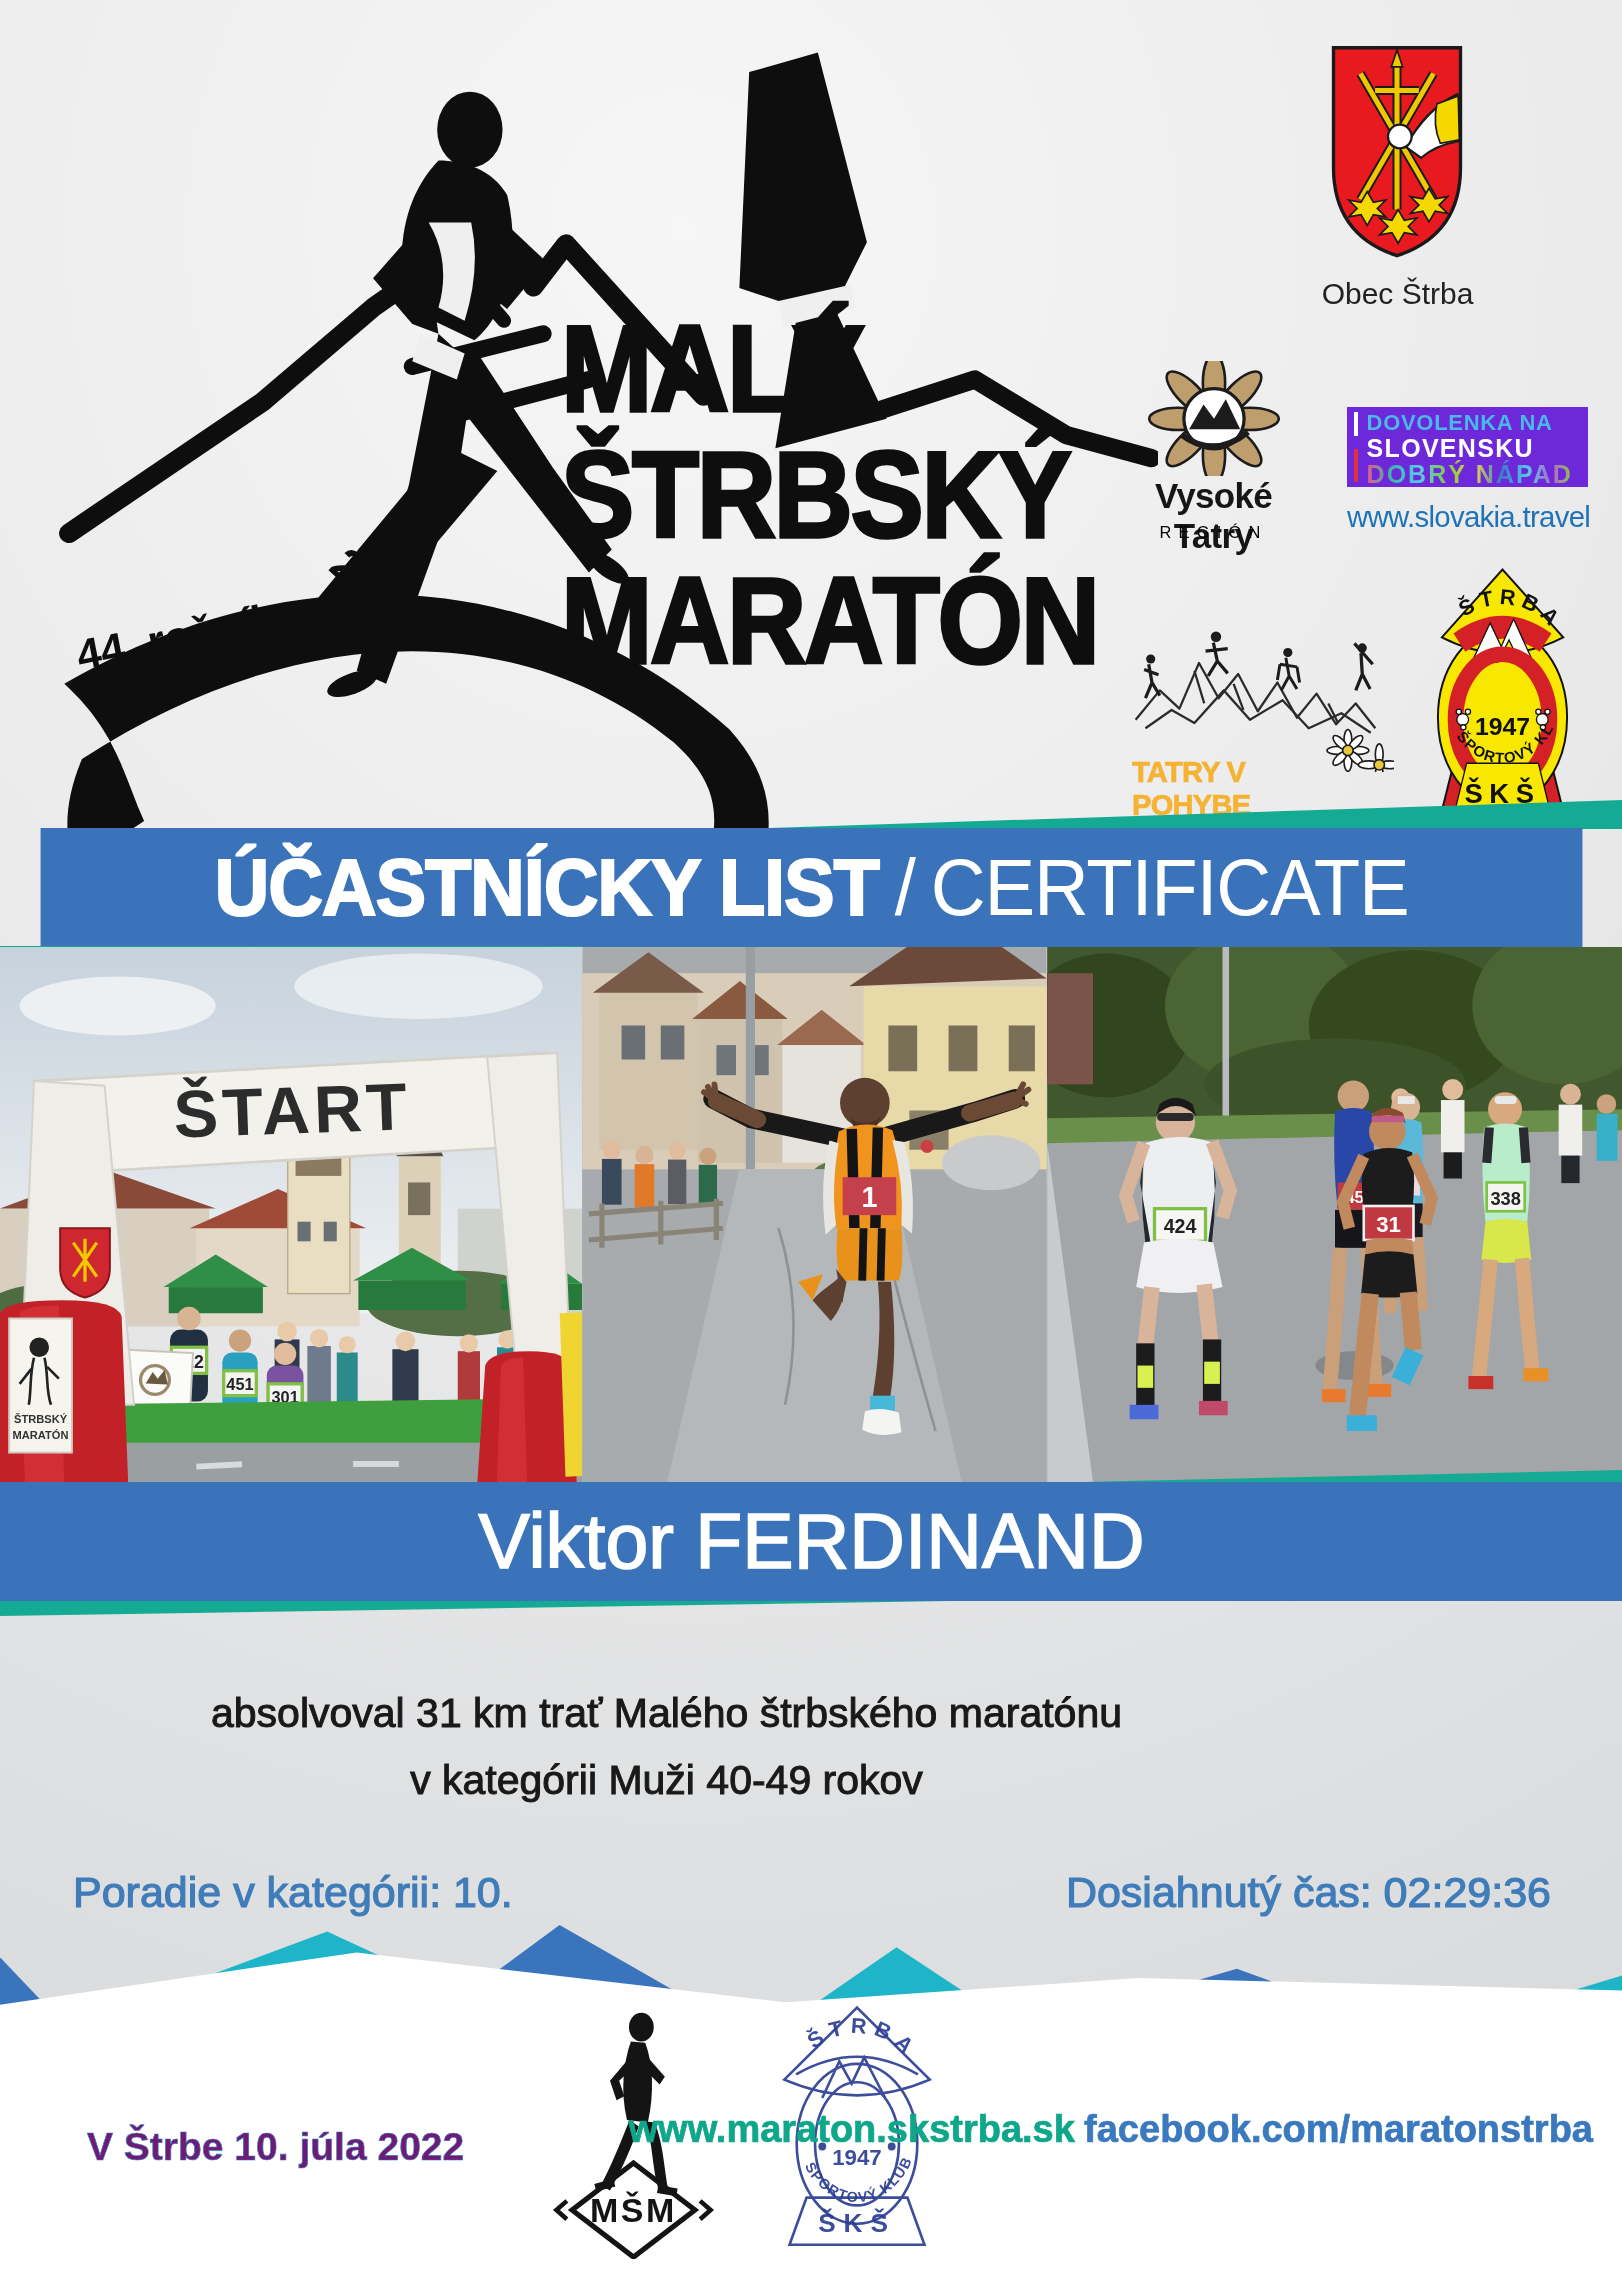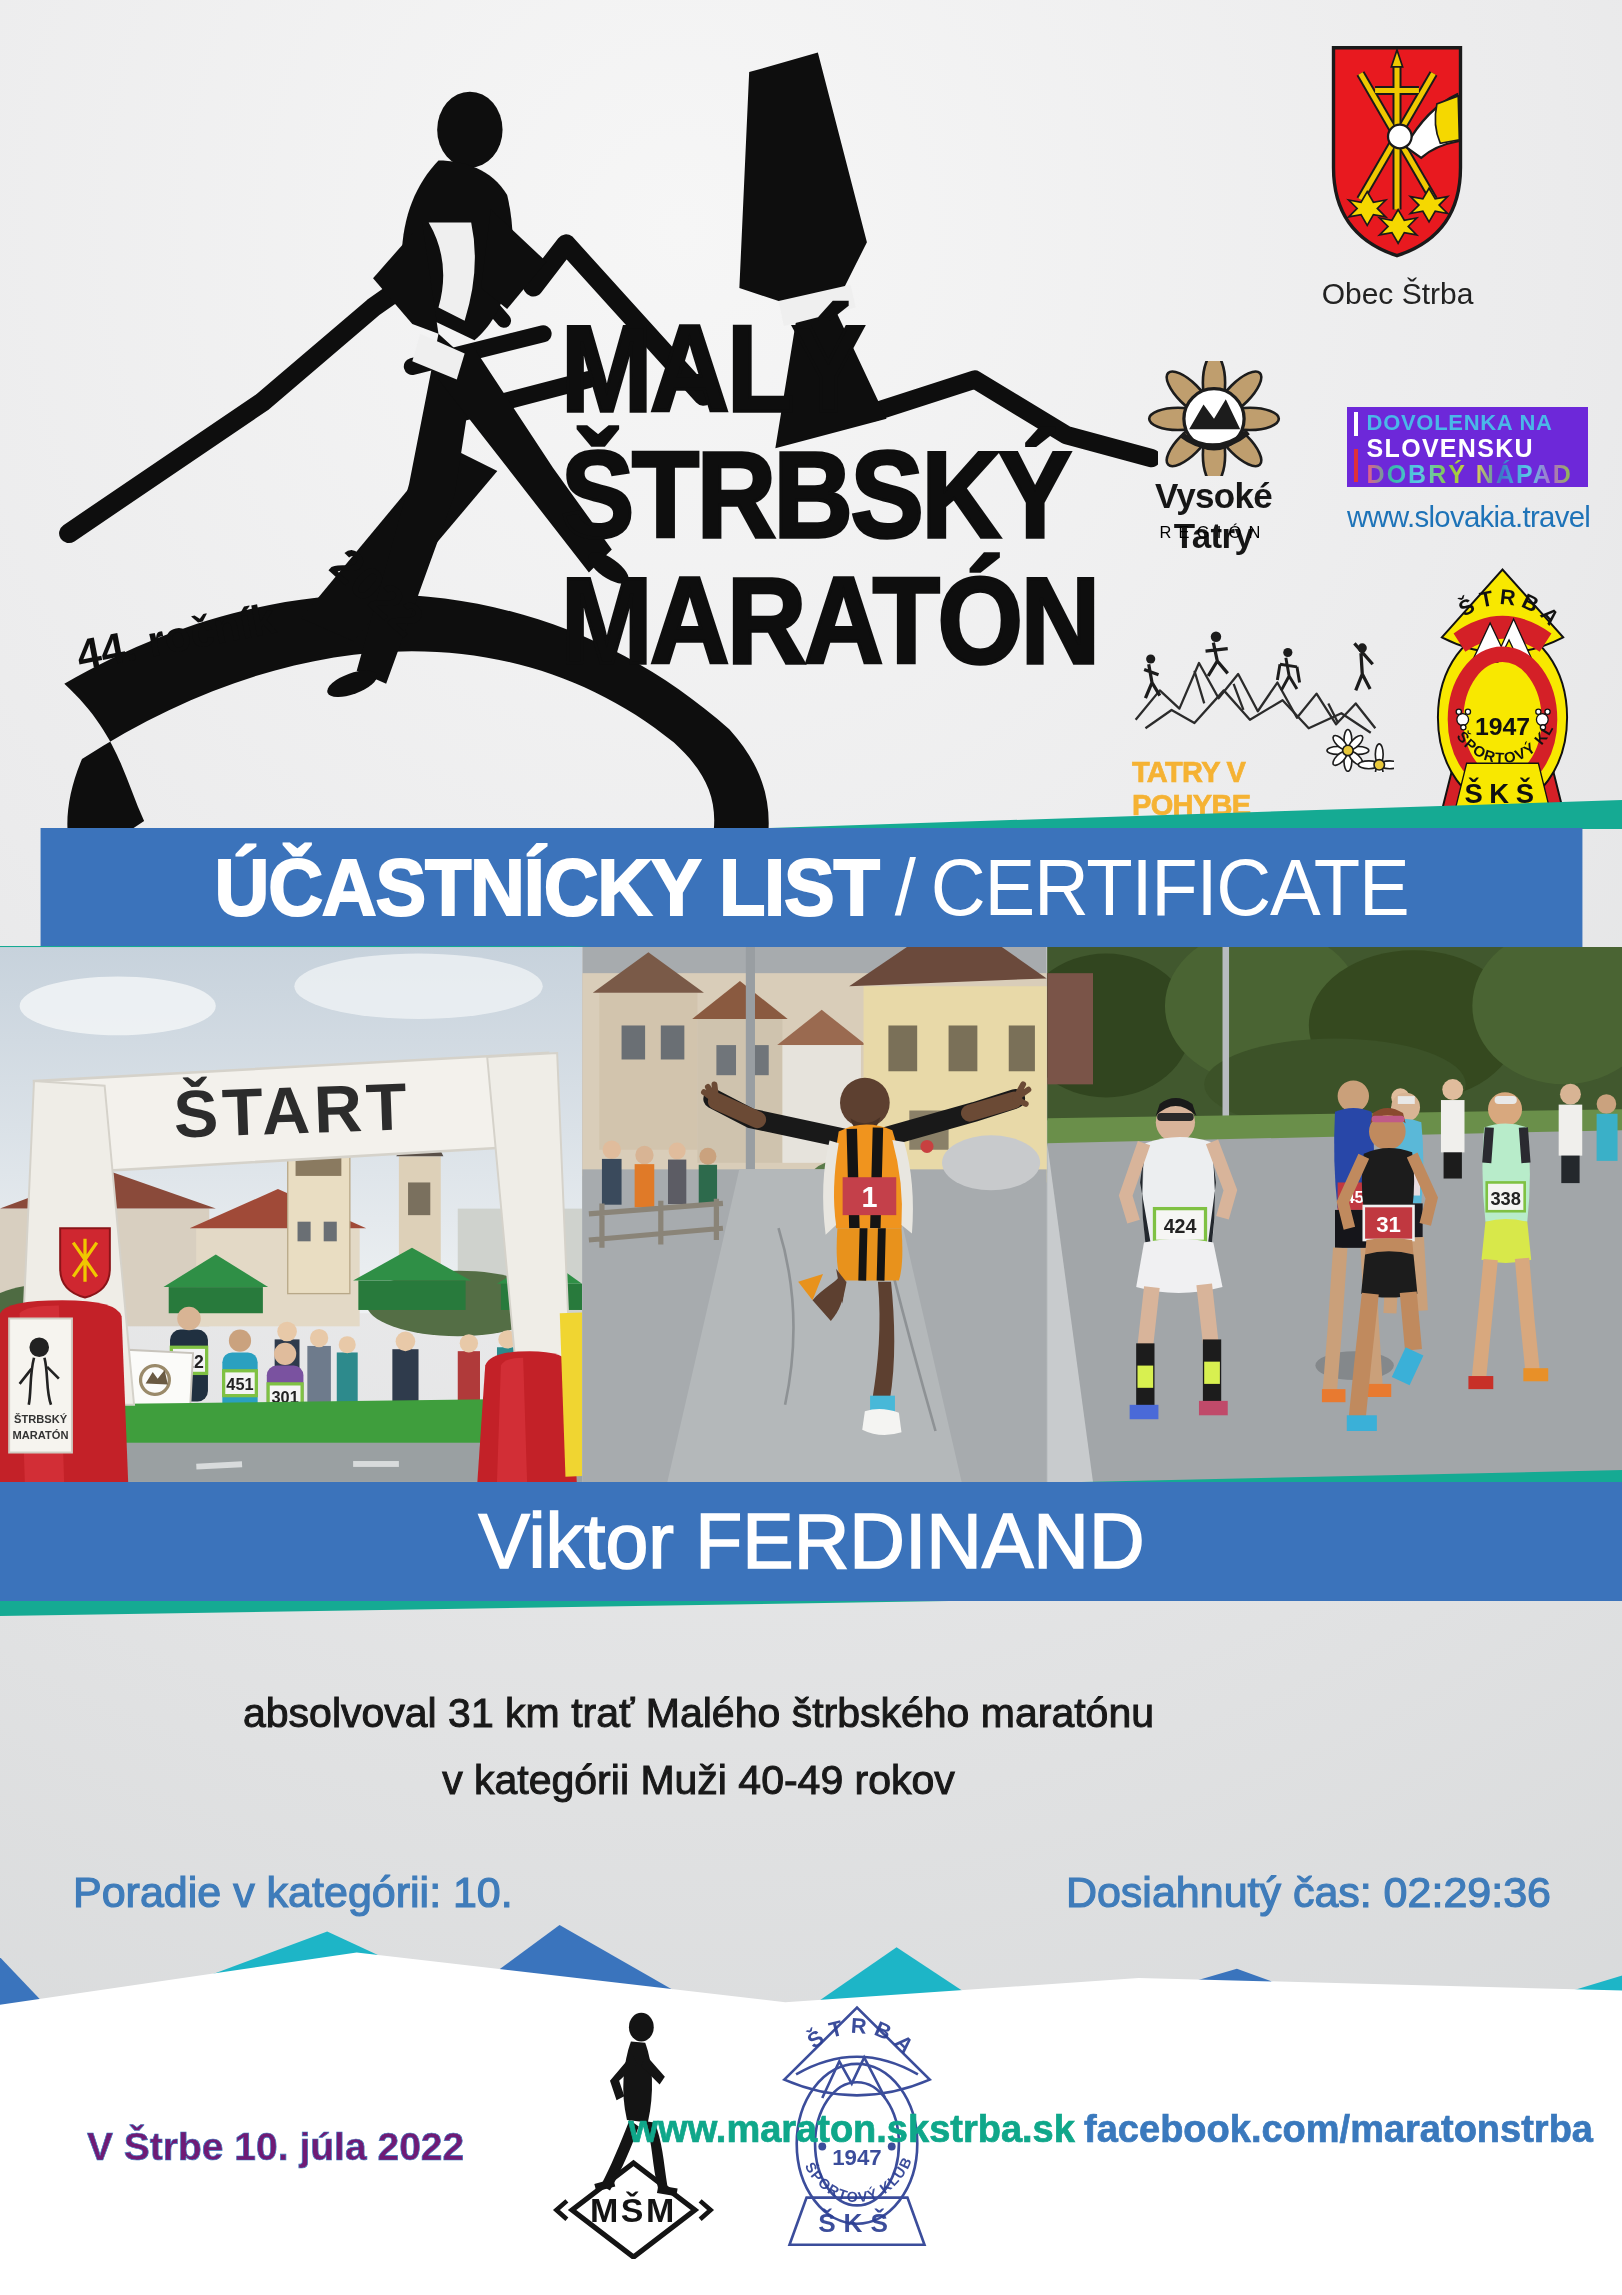--- a/index.html
+++ b/index.html
@@ -42,21 +42,21 @@
   .cert .sep{font-weight:400;margin:0 17px;}
   .cert .r{font-weight:400;}
   .nameb{top:1482px;font-size:77px;font-weight:400;-webkit-text-stroke:1.6px #fff;letter-spacing:0;}
 
   
   .photos{left:0;top:947px;width:1623px;height:535px;display:flex;}
   .photos svg{display:block;}
 
   
   .result-lines{left:0;top:1680px;width:1333px;text-align:center;color:#191919;
-    font-size:41px;line-height:67px;-webkit-text-stroke:1px #191919;letter-spacing:0;padding-left:32px;}
+    font-size:41px;line-height:67px;-webkit-text-stroke:1px #191919;letter-spacing:0;}
   .stats{left:73px;top:1831px;width:1478px;display:flex;justify-content:space-between;
     color:#3f7cba;font-size:43px;-webkit-text-stroke:1.2px #3f7cba;}
   .stats .v{margin-left:11.8px;}
   .stat-pair{display:flex;margin-top:37px;}
 
   
   .white-base{left:0;top:2049px;width:1623px;height:249px;background:#ffffff;}
   .f-date{left:87px;top:2125px;font-size:39px;font-weight:700;color:#701a75;-webkit-text-stroke:0.7px #3a79bd;}
   .f-links{right:30px;top:2108px;display:flex;flex-direction:row;align-items:flex-end;gap:9.2px;}
   .f-web{font-size:38px;font-weight:700;color:#0fa78a;-webkit-text-stroke:0.7px #0fa78a;}

